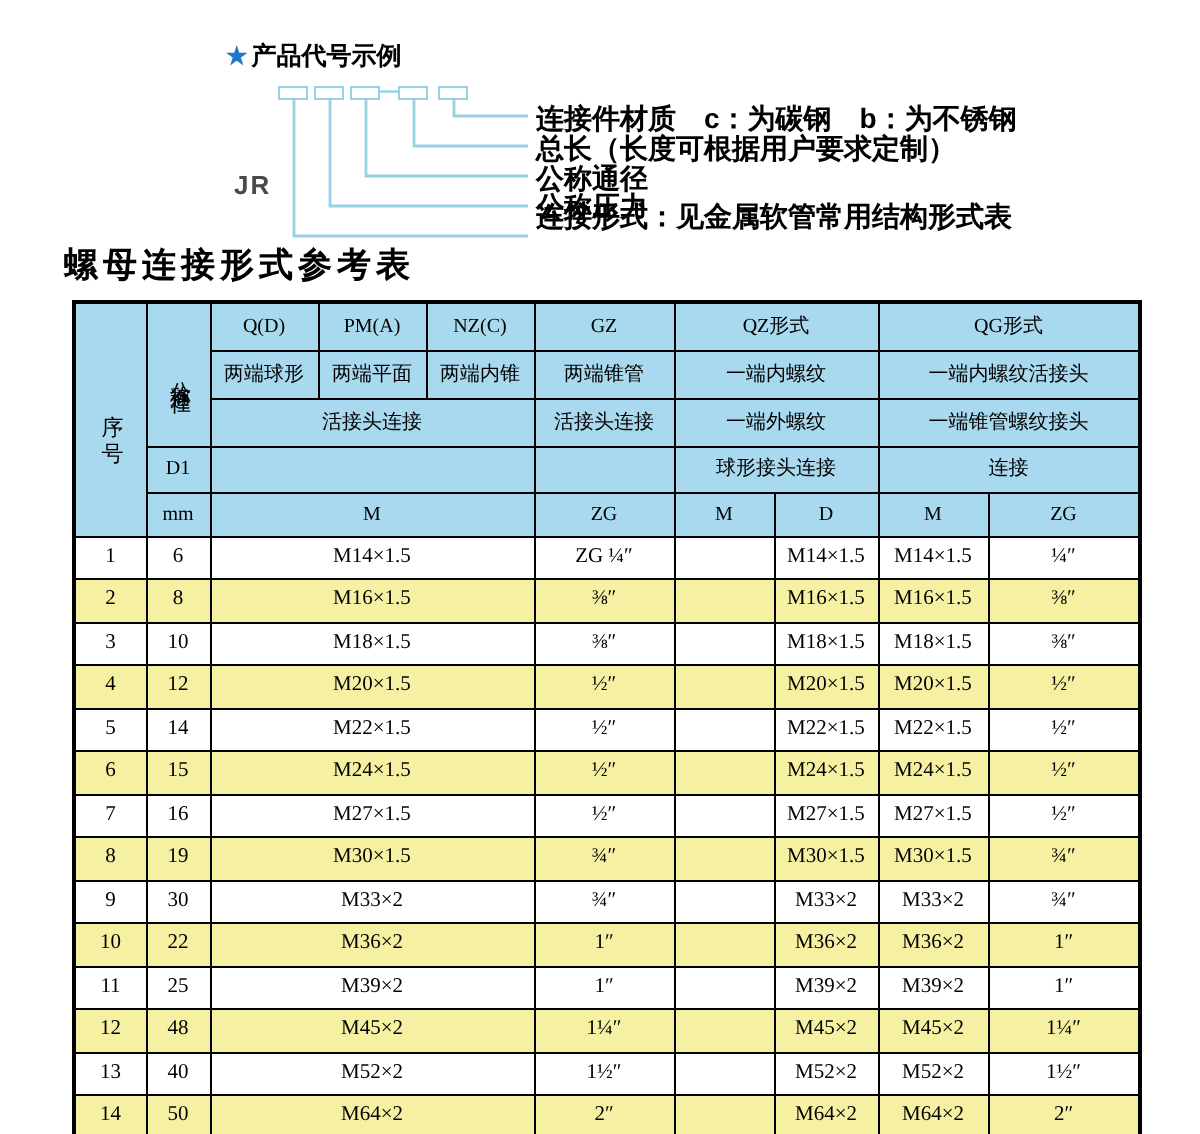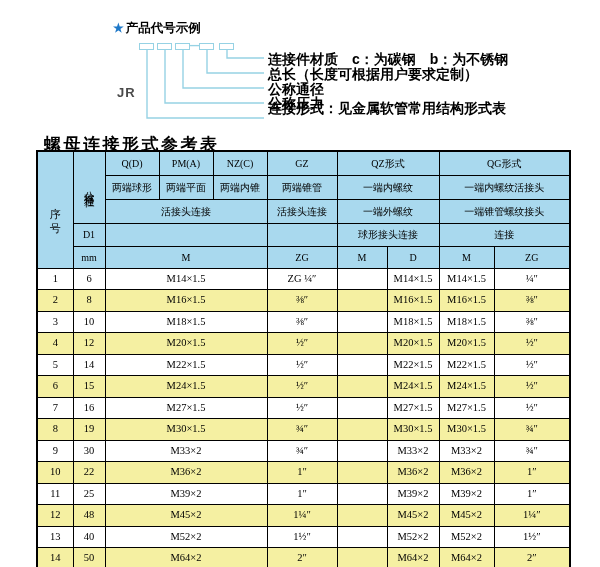--- a/index.html
+++ b/index.html
@@ -18,21 +18,21 @@
   .star{color:var(--star);margin-right:2px;font-size:12px;}
   .code-prefix{position:absolute;left:117px;top:37px;font-size:13px;font-weight:bold;color:#4a4a4a;letter-spacing:1px;margin-top:48px;}
   .code-box{position:absolute;top:43px;width:15px;height:7px;border:1.5px solid var(--line);background:#fff;box-sizing:border-box;}
   .b1{left:139px}.b2{left:157px}.b3{left:175px}.b4{left:199px}.b5{left:219px}
   .code-dash{position:absolute;left:190px;top:38px;color:var(--line);font-weight:bold;font-size:12px;}
   .connectors{position:absolute;left:0;top:0;width:600px;height:130px;}
   .dg-label{position:absolute;left:268px;font-size:14px;font-weight:bold;white-space:nowrap;}
   .l0{top:51px}.l1{top:66px}.l2{top:81px}.l3{top:95px}.l4{top:100px}
 
   
-  .page-title{position:absolute;left:32px;top:121px;margin:12px;
+  .page-title{position:absolute;left:32px;top:121px;margin:0;
       font-family:"DejaVu Serif","Liberation Serif",serif;
       font-size:17px;font-weight:bold;letter-spacing:2.5px;white-space:nowrap;}
 
   
   table.ref{position:absolute;left:36px;top:150px;width:533px;
       border-collapse:collapse;table-layout:fixed;
       border:2px solid #000;
       font-family:"Liberation Serif",serif;}
   .ref th,.ref td{border:1px solid #000;text-align:center;vertical-align:middle;
       padding:0 1px;font-weight:normal;overflow:hidden;}

